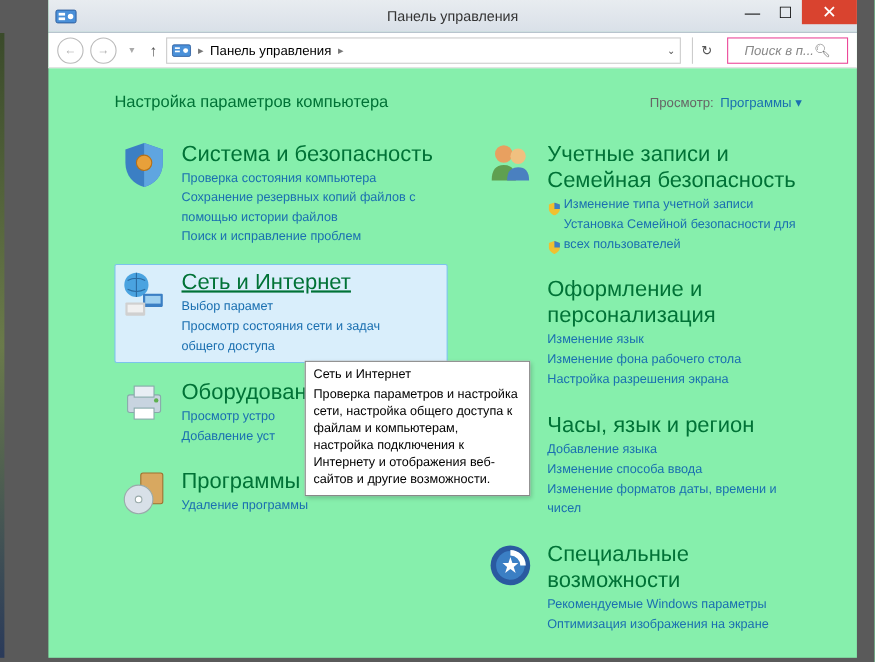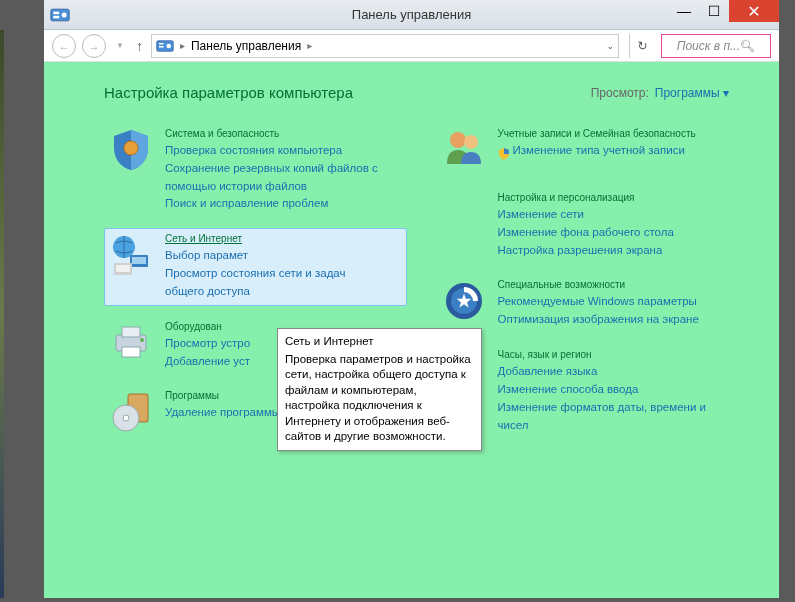--- a/index.html
+++ b/index.html
@@ -30,21 +30,21 @@
   .page-title { color: #007236; font-size: 15px; font-weight: normal; }
   .view-group { font-size: 12px; display: flex; align-items: center; gap: 6px; }
   .view-label { color: #666; }
   .view-value { color: #1a6fb0; }
   .columns { display: flex; gap: 30px; }
   .col { flex: 1; display: flex; flex-direction: column; gap: 10px; }
   .cat { display: flex; gap: 12px; padding: 4px; border: 1px solid transparent; }
   .cat.selected { background: #d9eefb; border: 1px solid #7cc3ed; border-radius: 2px; }
   .cat-icon { width: 44px; height: 44px; flex-shrink: 0; display: flex; align-items: flex-start; justify-content: center; }
   .cat-body { flex: 1; }
-  .cat-title { color: #007236; font-size: 10px; margin-bottom: 2px; line-height: 1.2; }
+  .cat-title { color: #007236; font-size: 20px; margin-bottom: 2px; line-height: 1.2; }
   .cat.selected .cat-title { text-decoration: underline; }
   .cat-link { color: #1a6fb0; font-size: 11.5px; line-height: 1.55; display: block; }
   .shielded { display: flex; align-items: flex-end; gap: 3px; }
   .shield-mini { width: 12px; height: 12px; flex-shrink: 0; margin-top: 2px; }
   
   .tooltip { position: absolute; left: 233px; top: 266px; width: 205px; background: #fff; border: 1px solid #888; padding: 5px 7px; font-size: 11.5px; line-height: 1.35; box-shadow: 2px 2px 4px rgba(0,0,0,0.2); z-index: 10; }
   .tt-title { margin-bottom: 2px; }
   .edge-strip { position: absolute; left: 0; top: 30px; bottom: 4px; width: 4px; background: linear-gradient(#3a4a2a,#6a7a4a,#2a3a5a); z-index: 20; }
 </style>
 </head>
@@ -186,58 +186,65 @@
           </div>
           <div class="cat-body">
             <div class="cat-title">Учетные записи и Семейная безопасность</div>
             <div class="shielded">
                 <svg class="shield-mini" viewBox="0 0 12 12">
                   <path d="M6 0L11 2V6C11 9 8 11 6 12C4 11 1 9 1 6V2Z" fill="#f0c030"></path>
                   <path d="M6 0L11 2V6H6Z" fill="#3b7fc4"></path>
                 </svg>
                 <span class="cat-link">Изменение типа учетной записи</span>
               </div>
+            <div class="shielded">
+                <svg class="shield-mini" viewBox="0 0 12 12">
+                  <path d="M6 0L11 2V6C11 9 8 11 6 12C4 11 1 9 1 6V2Z" fill="#f0c030"></path>
+                  <path d="M6 0L11 2V6H6Z" fill="#3b7fc4"></path>
+                </svg>
+                <span class="cat-link">Установка Семейной безопасности для всех пользователей</span>
+              </div>
           </div>
         </div>
 
         <div class="cat">
           <div class="cat-icon"></div>
           <div class="cat-body">
-            <div class="cat-title">Настройка и персонализация</div>
-            <span class="cat-link">Изменение сети</span>
+            <div class="cat-title">Оформление и персонализация</div>
+            <span class="cat-link">Изменение язык</span>
             <span class="cat-link">Изменение фона рабочего стола</span>
             <span class="cat-link">Настройка разрешения экрана</span>
+          </div>
+        </div>
+
+        <div class="cat">
+          <div class="cat-icon"></div>
+          <div class="cat-body">
+            <div class="cat-title">Часы, язык и регион</div>
+            <span class="cat-link">Добавление языка</span>
+            <span class="cat-link">Изменение способа ввода</span>
+            <span class="cat-link">Изменение форматов даты, времени и чисел</span>
           </div>
         </div>
 
         <div class="cat">
           <div class="cat-icon">
             <svg width="42" height="44" viewBox="0 0 42 44">
                 <circle cx="21" cy="22" r="18" fill="#2a5aa0"></circle>
                 <circle cx="21" cy="22" r="13" fill="#3b7fc4"></circle>
                 <path d="M21 10 L24 19 L33 19 L26 25 L29 34 L21 28 L13 34 L16 25 L9 19 L18 19 Z" fill="#fff" transform="scale(0.6) translate(14,14)"></path>
                 <path d="M21 8 A14 14 0 0 1 35 22 L30 22 A9 9 0 0 0 21 13 Z" fill="#fff"></path>
               </svg>
           </div>
           <div class="cat-body">
             <div class="cat-title">Специальные возможности</div>
             <span class="cat-link">Рекомендуемые Windows параметры</span>
             <span class="cat-link">Оптимизация изображения на экране</span>
           </div>
         </div>
-
-        <div class="cat">
-          <div class="cat-icon"></div>
-          <div class="cat-body">
-            <div class="cat-title">Часы, язык и регион</div>
-            <span class="cat-link">Добавление языка</span>
-            <span class="cat-link">Изменение способа ввода</span>
-            <span class="cat-link">Изменение форматов даты, времени и чисел</span>
-          </div>
-        </div>
       </div>
     </div>
 
     <div class="tooltip">
       <div class="tt-title">Сеть и Интернет</div>
       <div>Проверка параметров и настройка сети, настройка общего доступа к файлам и компьютерам, настройка подключения к Интернету и отображения веб-сайтов и другие возможности.</div>
     </div>
   </div>
 </div>
 

